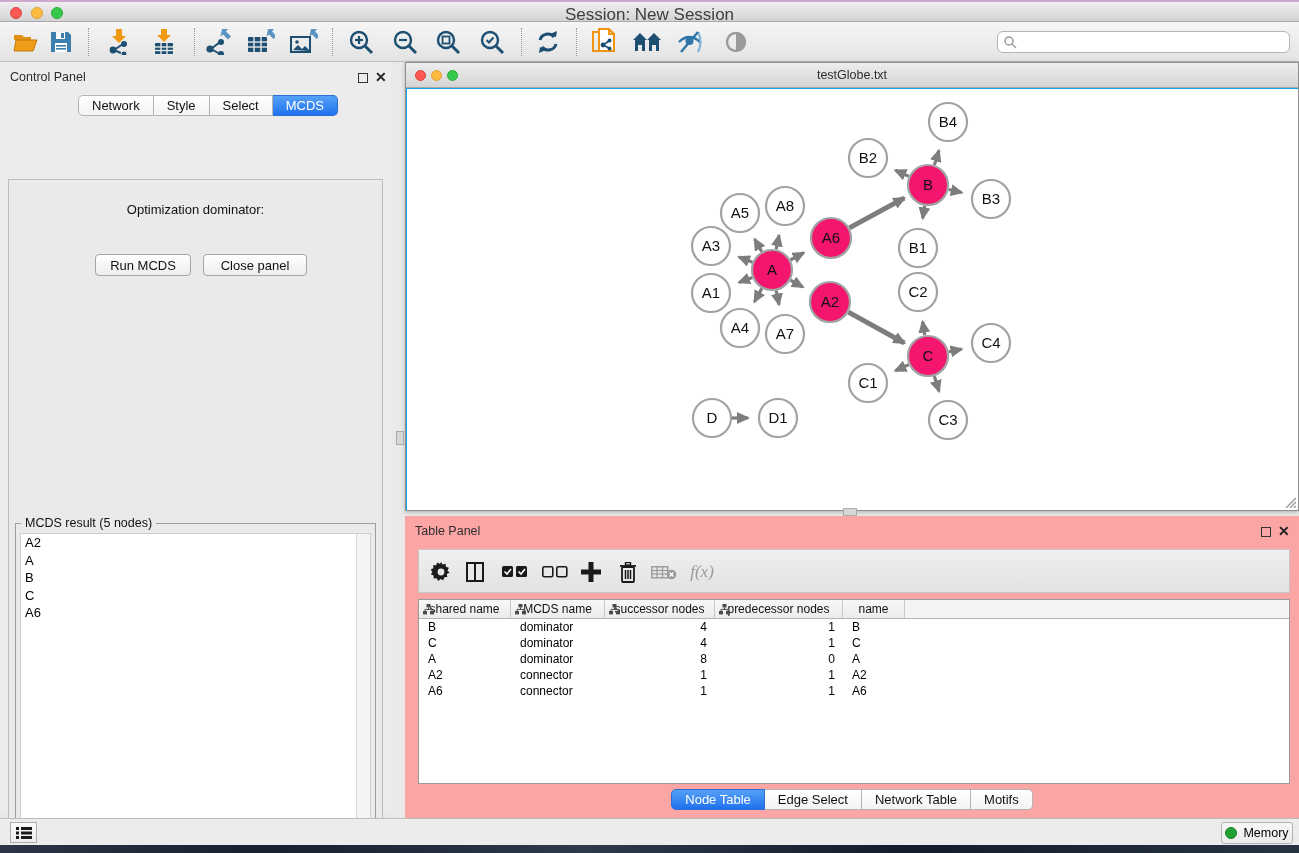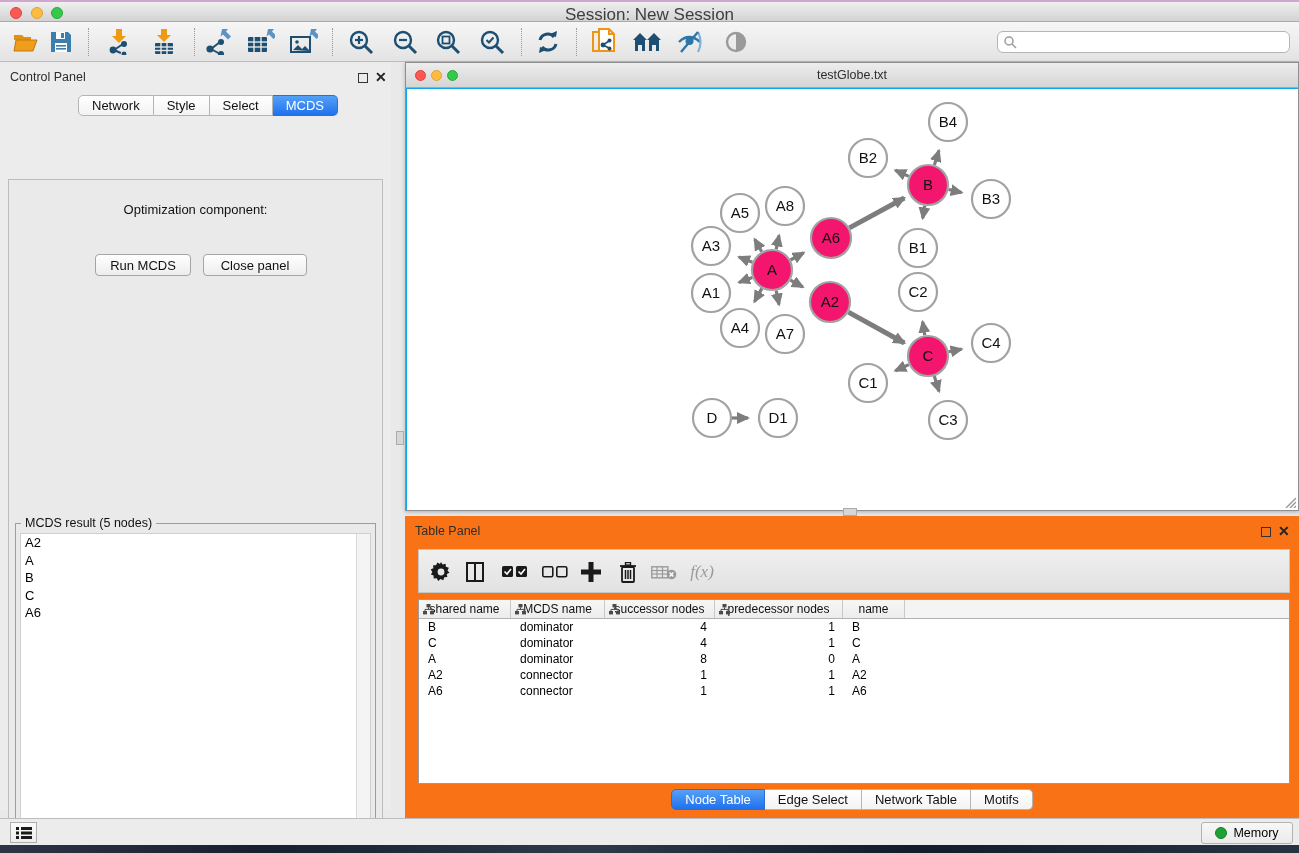--- a/index.html
+++ b/index.html
@@ -74,21 +74,21 @@
                            font-size:12.5px; color:#2e2e2e; }
   .tl2 { position:absolute; top:7px; width:11px; height:11px; border-radius:50%; }
   .canvas { position:absolute; left:1px; top:26px; width:891px; height:421px; background:#fff; }
   .resize-grip { position:absolute; right:2px; bottom:2px; }
   .divider-h-v { position:absolute; left:396px; top:431px; width:8px; height:14px;
                  background:#d6d6d6; border:1px solid #ababab; }
   .divider-h-h { position:absolute; left:843px; top:508px; width:14px; height:8px;
                  background:#d6d6d6; border:1px solid #ababab; }
 
   
-  .table-panel { position:absolute; left:405px; top:516px; width:894px; height:302px; background:#f97316; }
+  .table-panel { position:absolute; left:405px; top:516px; width:894px; height:302px; background:#fca5a5; }
   .tp-toolbar { position:absolute; left:13px; top:33px; width:872px; height:44px;
                 background:linear-gradient(#efefef,#e2e2e2); border:1px solid #c6c6c6; }
   .tpi { position:absolute; top:7px; width:34px; height:30px; display:flex; align-items:center;
          justify-content:center; cursor:pointer; }
   .fx { font-family:"Liberation Serif", serif; font-style:italic; font-size:17px; color:#9a9a9a; }
   .datatable { position:absolute; left:13px; top:83px; width:872px; height:185px;
                background:#fff; border:1px solid #9b9b9b; }
   .dt-head { display:flex; height:19px; background:linear-gradient(#f7f7f7,#ececec);
              border-bottom:1px solid #b3b3b3; }
   .dt-head .hc { position:relative; border-right:1px solid #c9c9c9; display:flex;
@@ -98,21 +98,21 @@
   .dt-row { display:flex; height:16px; }
   .dt-row .c { font-size:12px; color:#000; line-height:16px; white-space:nowrap; overflow:hidden; }
   .bottom-tabs { position:absolute; left:0; right:0; top:273px; display:flex; justify-content:center; }
 
   
   .statusbar { position:absolute; left:0; top:818px; width:1299px; height:27px;
                background:#ececec; border-top:1px solid #bdbdbd; }
   .list-btn { position:absolute; left:10px; top:3px; width:27px; height:21px;
               background:linear-gradient(#fafafa,#ededed); border:1px solid #aeaeae;
               display:flex; align-items:center; justify-content:center; cursor:pointer; }
-  .memory-btn { position:absolute; right:6px; top:3px; width:92px; height:22px;
+  .memory-btn { position:absolute; right:6px; top:3px; width:72px; height:22px;
                 background:linear-gradient(#f7f7f7,#ebebeb); border:1px solid #b2b2b2; border-radius:3px;
                 display:flex; align-items:center; justify-content:center; gap:6px;
                 font-size:12.5px; color:#000; cursor:pointer; }
   .memdot { width:12px; height:12px; border-radius:50%; background:#1ea132; border:1px solid #158424; }
   .desktop-strip { position:absolute; left:0; bottom:0; width:1299px; height:8px;
                    background:linear-gradient(90deg,#2b3545,#16202e 20%,#2c3a4a 45%,#121c2a 70%,#263442); }
 
   .ico { display:block; }
 </style>
 </head>
@@ -293,21 +293,21 @@
     <div class="panel-head">Control Panel</div>
     <div class="ph-float" style="left:358px"></div>
     <div class="ph-close" style="left:375px">✕</div>
     <div class="seg" style="left:78px; top:33px">
         <div class="tab">Network</div>
         <div class="tab">Style</div>
         <div class="tab">Select</div>
         <div class="tab active">MCDS</div>
       </div>
     <div class="cp-body">
-      <div class="opt-label">Optimization component:</div>
+      <div class="opt-label">Optimization dominator:</div>
       <button class="btn" style="left:86px; top:74px; width:96px">Run MCDS</button>
       <button class="btn" style="left:194px; top:74px; width:104px">Close panel</button>
       <div class="fieldset" style="left:6px; top:343px; width:361px; height:336px">
         <div class="legend">MCDS result (5 nodes)</div>
         <div class="listbox">
           <div class="item">A2</div>
             <div class="item">A</div>
             <div class="item">B</div>
             <div class="item">C</div>
             <div class="item">A6</div>

